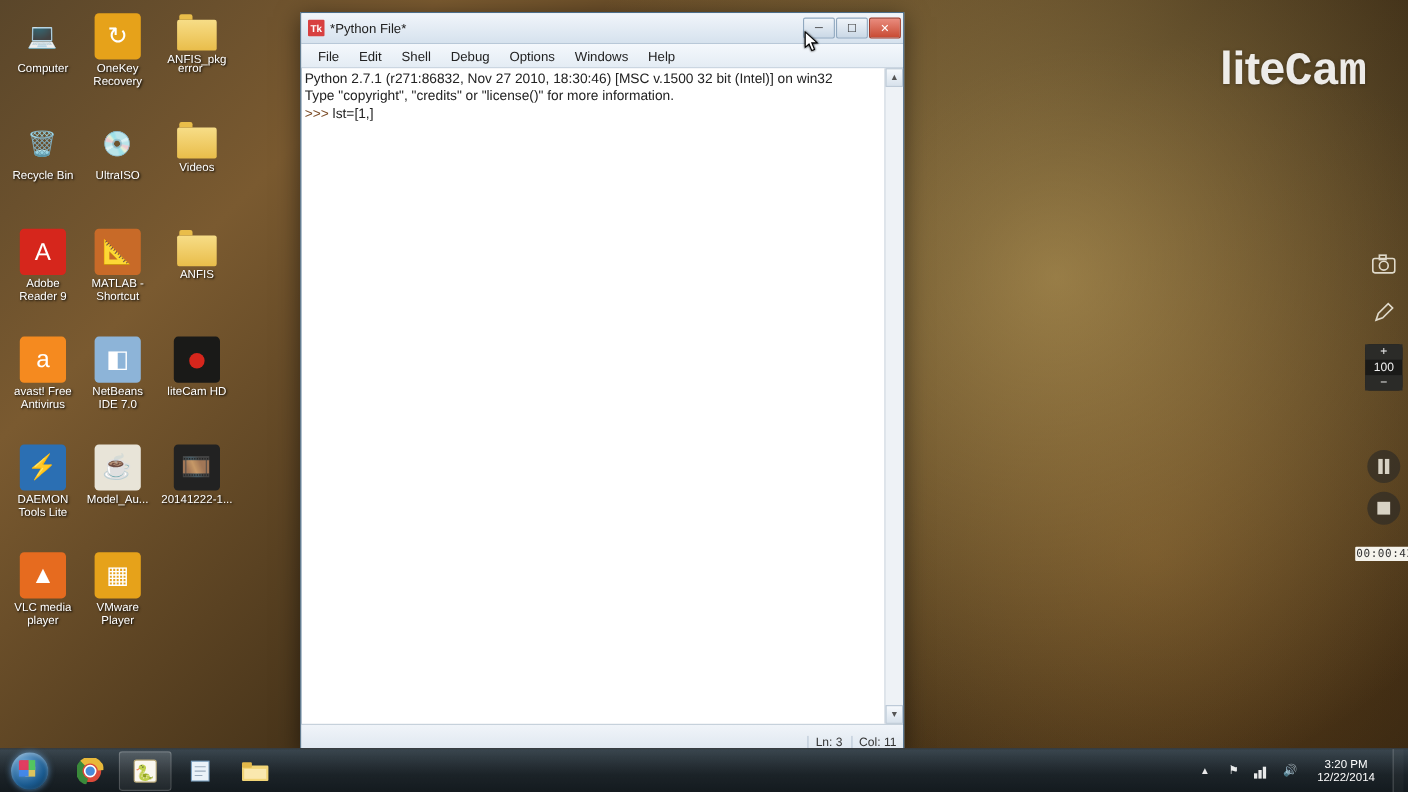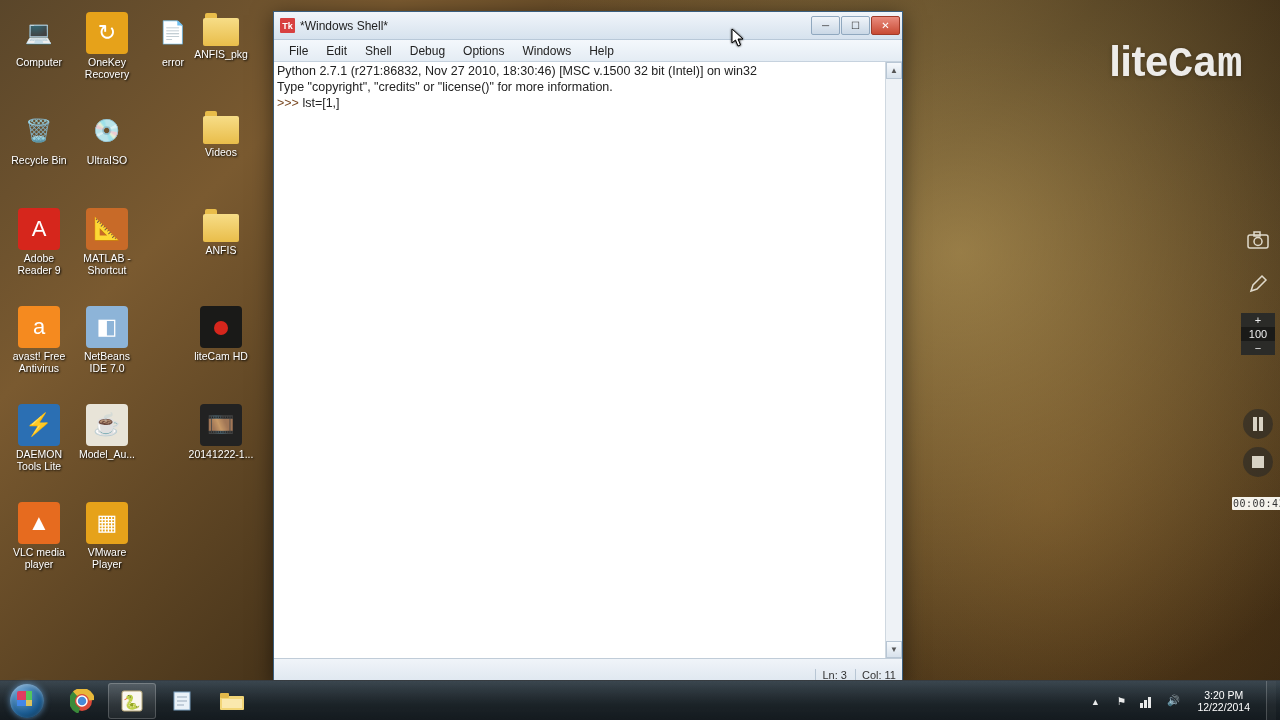--- a/index.html
+++ b/index.html
@@ -12,24 +12,24 @@
    radial-gradient(circle at 82% 70%, rgba(150,100,40,.45), rgba(40,28,12,0) 40%),
    linear-gradient(135deg,#5a462a 0%,#7a5a30 20%,#3a2a14 55%,#2a1e0e 100%);
 }
 
 
 .icons { position:absolute; top:8px; left:6px; display:flex; flex-direction:column; flex-wrap:wrap; height:660px; gap:0; }
 .dicon { width:66px; height:98px; display:flex; flex-direction:column; align-items:center; justify-content:flex-start; text-align:center; cursor:pointer; }
 .dicon .gl { width:42px; height:42px; margin-top:4px; border-radius:4px; display:flex; align-items:center; justify-content:center; }
 .dicon span { color:#fff; font-size:10.5px; line-height:12px; text-shadow:1px 1px 2px #000; margin-top:2px; }
 .col2 { position:absolute; top:8px; left:74px; }
-.col3 { position:absolute; top:8px; left:146px;margin-left:42px; }
-
-
-.window { position:absolute; left:273px; top:11px; width:630px; height:672px; border:1px solid #3b5f7f; background:#fff; box-shadow:0 4px 20px rgba(0,0,0,.5); }
+.col3 { position:absolute; top:8px; left:146px; }
+
+
+.window { position:absolute; left:273px; top:11px; width:549px; height:672px; border:1px solid #3b5f7f; background:#fff; box-shadow:0 4px 20px rgba(0,0,0,.5); }
 .titlebar { height:28px; background:linear-gradient(#f1f5fa,#d6e2ee); border-bottom:1px solid #b8c8d8; display:flex; align-items:center; padding:0 2px 0 6px; font-size:12px; color:#222; }
 .titlebar .tk { width:15px; height:15px; background:#d84040; color:#fff; font-size:9px; font-weight:bold; display:flex; align-items:center; justify-content:center; margin-right:5px; border-radius:1px;}
 .winbtns { margin-left:auto; display:flex; gap:1px; }
 .wbtn { width:29px; height:19px; display:flex; align-items:center; justify-content:center; font-size:10px; color:#333; background:linear-gradient(#f0f4f9,#cad8e6); border:1px solid #90a8bf; border-radius:2px; cursor:pointer; }
 .wbtn.close { background:linear-gradient(#e98c7e,#c84a33); border-color:#a03a28; color:#fff; }
 .menubar { height:22px; background:linear-gradient(#f4f8fc,#e4ecf4); border-bottom:1px solid #c6d2de; display:flex; align-items:center; padding:0 6px; font-size:12px; gap:0; }
 .menubar span { padding:2px 9px; cursor:pointer; color:#222; }
 .content { position:relative; height:596px; display:flex;border-radius:26px; }
 .textarea { flex:1; font-family:"Courier New",monospace; font-size:12.5px; line-height:15px; padding:2px 3px; color:#222; white-space:pre-wrap; overflow:auto; }
 .scrollbar { width:17px; background:#eef2f6; border-left:1px solid #cfd8e0; position:relative; }
@@ -159,21 +159,21 @@
     </div>
     <div class="dicon">
       <div class="gl" style="background: rgb(34, 34, 34); font-size: 22px; color: rgb(255, 255, 255);">🎞️</div>
       <span>20141222-1...</span>
     </div>
   </div>
 
 <div class="window">
   <div class="titlebar">
     <div class="tk">Tk</div>
-    <div>*Windows Shell*</div>
+    <div>*Python File*</div>
     <div class="winbtns">
       <div class="wbtn">─</div>
       <div class="wbtn">☐</div>
       <div class="wbtn close">✕</div>
     </div>
   </div>
   <div class="menubar" id="menubar">
       <span>File</span>
       <span>Edit</span>
       <span>Shell</span>

